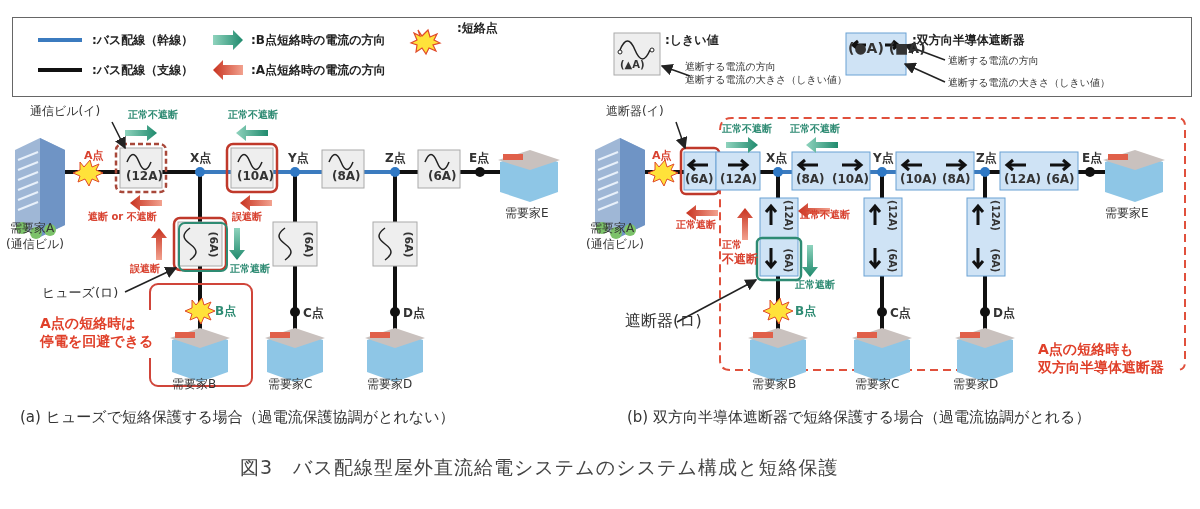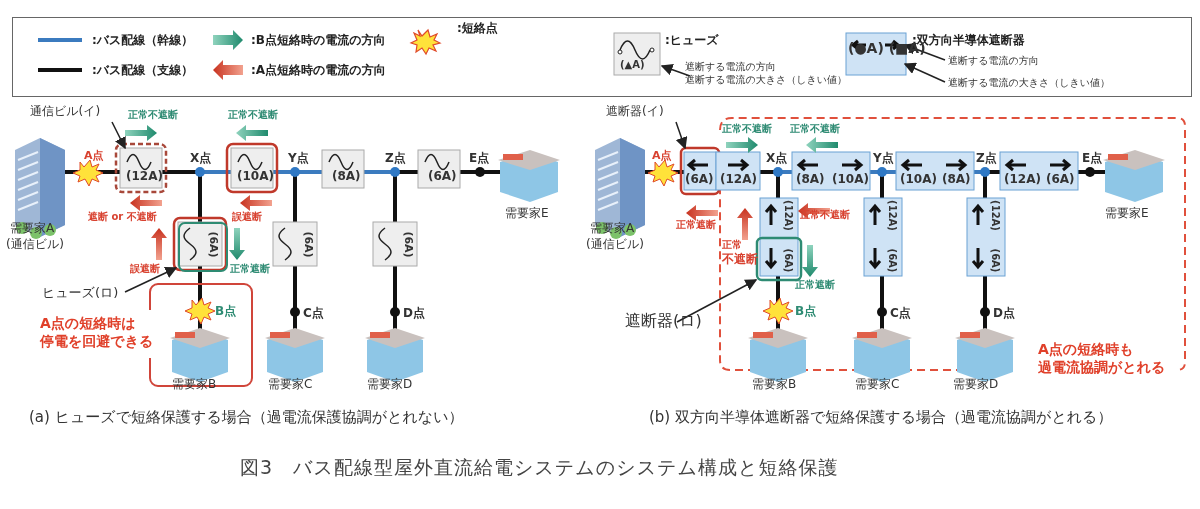--- a/index.html
+++ b/index.html
@@ -7,21 +7,21 @@
          font-family: "DejaVu Sans", "Liberation Sans", sans-serif; color: #333; }
   .abs { position: absolute; }
   .legend-box { left: 12px; top: 17px; width: 1180px; height: 80px; border: 1.5px solid #666; box-sizing: border-box; }
   .lg-text { font-size: 12px; font-weight: bold; color: #222; white-space: nowrap; }
   .lg-small { font-size: 10px; color: #333; white-space: nowrap; line-height: 13px; }
   .lbl { font-size: 11px; white-space: nowrap; }
   .lbl-b { font-size: 12px; font-weight: bold; white-space: nowrap; }
   .red { color: #d8412f; }
   .green { color: #2e8b73; }
   .dark { color: #333; }
-  .caption { font-size: 15px; color: #333; white-space: nowrap; margin-left: 9px; }
+  .caption { font-size: 15px; color: #333; white-space: nowrap; }
   .figtitle { font-size: 19px; color: #444; white-space: nowrap; letter-spacing: 1px; }
   .note-red { font-size: 14px; font-weight: bold; color: #e0402a; line-height: 18px; white-space: nowrap; }
 </style>
 </head>
 <body>
 
 <svg width="0" height="0" style="position:absolute">
   <defs>
     <linearGradient id="gGreen" x1="0" x2="1">
         <stop offset="0" stop-color="#8fd3bd"></stop>
@@ -63,21 +63,21 @@
   <path d="M866,45 h-12 M858,41 l-5,4 l5,4" stroke="#111" stroke-width="3" fill="none"></path>
   <path d="M885,45 h12 M893,41 l5,4 l-5,4" stroke="#111" stroke-width="3" fill="none"></path>
   <line x1="945" y1="60" x2="905" y2="45" stroke="#222" stroke-width="1.5" marker-end="url(#mArrow)"></line>
   <line x1="945" y1="82" x2="905" y2="64" stroke="#222" stroke-width="1.5" marker-end="url(#mArrow)"></line>
 </svg>
 <div class="abs lg-text" style="left:92px;top:32px">:バス配線（幹線）</div>
 <div class="abs lg-text" style="left:92px;top:62px">:バス配線（支線）</div>
 <div class="abs lg-text" style="left:251px;top:32px">:B点短絡時の電流の方向</div>
 <div class="abs lg-text" style="left:251px;top:62px">:A点短絡時の電流の方向</div>
 <div class="abs lg-text" style="left:457px;top:20px">:短絡点</div>
-<div class="abs lg-text" style="left:665px;top:32px">:ヒューズ</div>
+<div class="abs lg-text" style="left:665px;top:32px">:しきい値</div>
 <div class="abs lg-small" style="left:620px;top:58px;font-weight:bold">(▲A)</div>
 <div class="abs lg-small" style="left:685px;top:60px">遮断する電流の方向</div>
 <div class="abs lg-small" style="left:685px;top:73px">遮断する電流の大きさ（しきい値）</div>
 <div class="abs lg-text" style="left:912px;top:32px">:双方向半導体遮断器</div>
 <div class="abs lg-small" style="left:848px;top:42px;font-weight:bold;font-size:14px">(●A) (■A)</div>
 <div class="abs lg-small" style="left:948px;top:54px">遮断する電流の方向</div>
 <div class="abs lg-small" style="left:948px;top:76px">遮断する電流の大きさ（しきい値）</div>
 
 <svg class="abs" style="left:0;top:100px" width="600" height="300">
 
@@ -346,21 +346,21 @@
 <div class="abs lbl-b red" style="left:722px;top:238px;font-size:10px">正常</div>
 <div class="abs lbl-b red" style="left:722px;top:251px;font-size:12px">不遮断</div>
 <div class="abs lbl-b green" style="left:795px;top:278px;font-size:10px">正常遮断</div>
 <div class="abs lbl dark" style="left:590px;top:220px;font-size:12px">需要家A</div>
 <div class="abs lbl dark" style="left:586px;top:236px;font-size:12px">(通信ビル)</div>
 <div class="abs lbl dark" style="left:625px;top:311px;font-size:16px">遮断器(ロ)</div>
 <div class="abs lbl-b green" style="left:795px;top:303px">B点</div>
 <div class="abs lbl-b dark" style="left:890px;top:305px">C点</div>
 <div class="abs lbl-b dark" style="left:993px;top:305px">D点</div>
 <div class="abs note-red" style="left:1038px;top:340px">A点の短絡時も</div>
-<div class="abs note-red" style="left:1038px;top:358px">過電流協調がとれる</div>
+<div class="abs note-red" style="left:1038px;top:358px">双方向半導体遮断器</div>
 <div class="abs lbl dark" style="left:752px;top:376px;font-size:12px">需要家B</div>
 <div class="abs lbl dark" style="left:855px;top:376px;font-size:12px">需要家C</div>
 <div class="abs lbl dark" style="left:953px;top:376px;font-size:12px">需要家D</div>
 <div class="abs lbl dark" style="left:1105px;top:205px;font-size:12px">需要家E</div>
 
 <div class="abs caption" style="left:20px;top:408px">(a) ヒューズで短絡保護する場合（過電流保護協調がとれない）</div>
-<div class="abs caption" style="left:640px;top:408px">(b) 双方向半導体遮断器で短絡保護する場合（過電流協調がとれる）</div>
+<div class="abs caption" style="left:627px;top:408px">(b) 双方向半導体遮断器で短絡保護する場合（過電流協調がとれる）</div>
 <div class="abs figtitle" style="left:240px;top:455px">図3　バス配線型屋外直流給電システムのシステム構成と短絡保護</div>
 
 </body></html>

